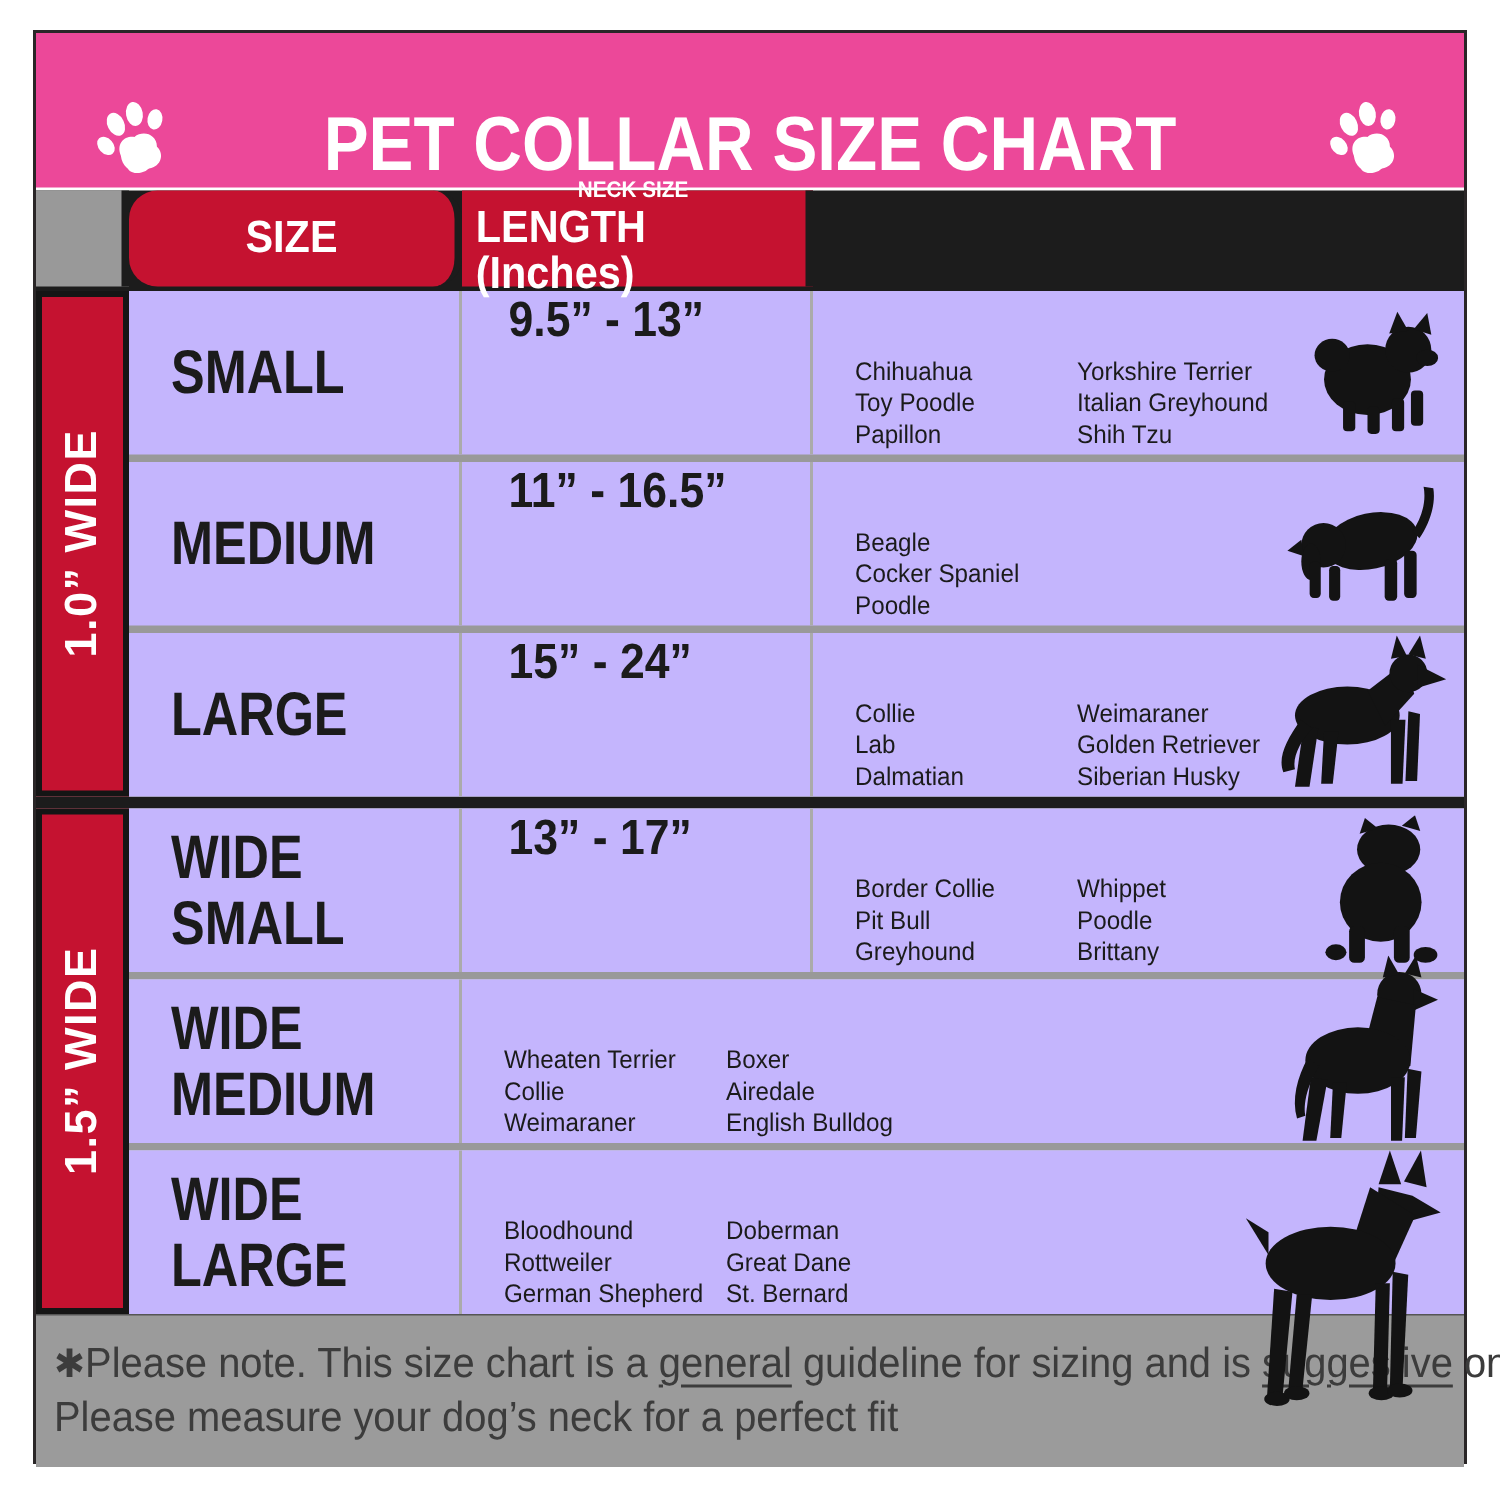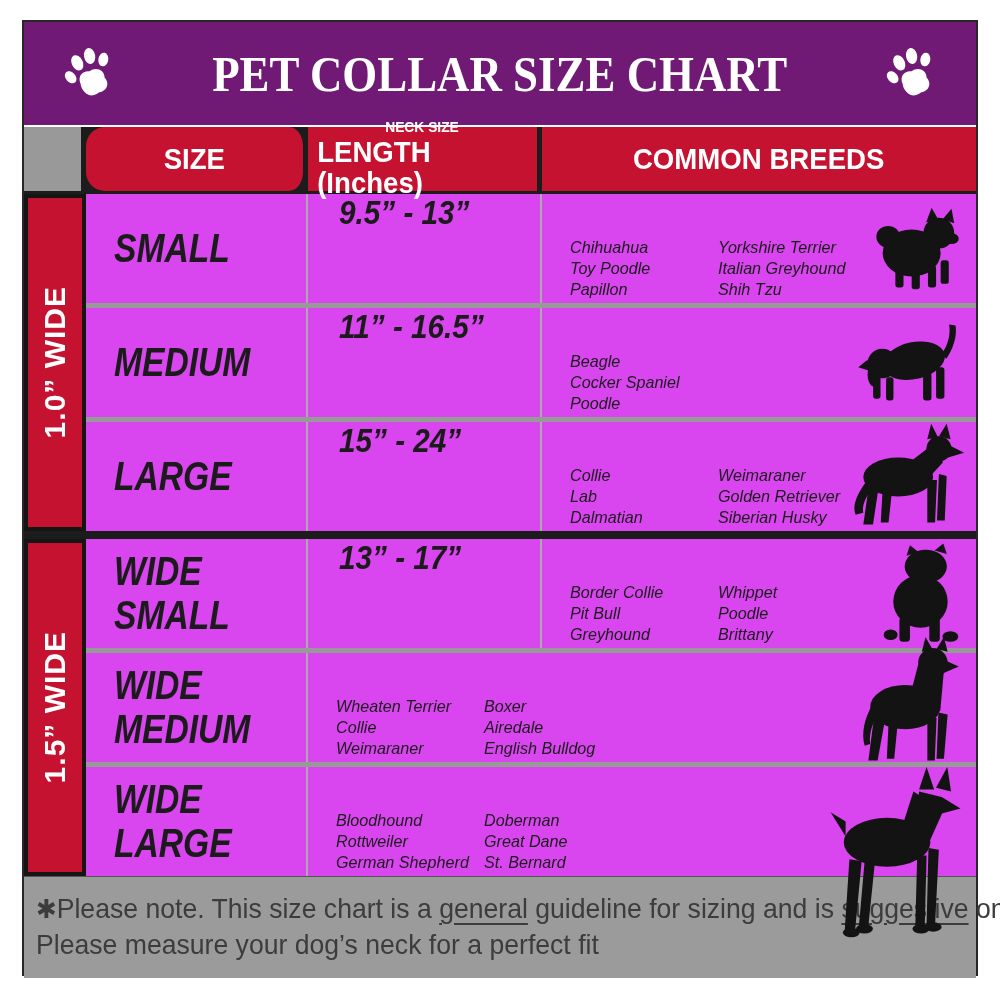--- a/index.html
+++ b/index.html
@@ -1,20 +1,20 @@
 <!DOCTYPE html>
 <html><head>
 <meta charset="utf-8">
 <style>
   html,body{margin:0;padding:0;background:#ffffff;}
   body{width:1000px;height:1000px;font-family:"Liberation Sans",sans-serif;-webkit-font-smoothing:antialiased;}
   .chart{position:relative;width:956px;height:956px;margin:20px auto 0 auto;border:2px solid #2a2627;box-sizing:border-box;background:#fff;}
 
   
-  .title-bar{height:103px;background:#701a75;display:flex;align-items:center;box-sizing:border-box;padding:0 34px;font-family:Liberation Serif, serif;}
+  .title-bar{height:103px;background:#ec4899;display:flex;align-items:flex-end;box-sizing:border-box;padding:0 34px;}
   .title-bar .paw{width:62px;height:62px;flex:0 0 auto;}
   .page-title{flex:1;text-align:center;color:#fff;font-size:51px;font-weight:700;letter-spacing:0px;}
   .page-title span{display:inline-block;transform:scaleX(.88);transform-origin:center;}
 
   
   .header-row{display:flex;height:67px;background:#1c1c1c;margin-top:2px;box-sizing:border-box;border-bottom:3px solid #1c1c1c;}
   .h-corner{width:62px;background:#999;border-right:5px solid #1c1c1c;box-sizing:border-box;}
   .h-cell{background:#c51230;color:#fff;display:flex;flex-direction:column;align-items:center;justify-content:center;box-sizing:border-box;}
   .h-size{width:222px;border-right:5px solid #1c1c1c;border-radius:19px;}
   .h-neck{width:234px;border-right:5px solid #1c1c1c;}
@@ -22,21 +22,21 @@
   .h-big{font-size:30px;font-weight:700;transform:scaleX(.92);line-height:1.05;}
   .h-small{font-size:15px;font-weight:700;transform:scaleX(.92);line-height:1.1;}
 
   
   .group{display:flex;}
   .side-bar{width:62px;flex:0 0 auto;background:#c51230;border:4px solid #151515;box-sizing:border-box;display:flex;align-items:center;justify-content:center;}
   .side-label{writing-mode:vertical-rl;transform:rotate(180deg);color:#fff;font-size:30px;font-weight:700;letter-spacing:1px;white-space:nowrap;}
   .rows{flex:1;display:flex;flex-direction:column;}
   .group-divider{height:8px;background:#1c1c1c;}
 
-  .row{display:flex;height:109px;box-sizing:border-box;background:#d946ef;font-style:italic;}
+  .row{display:flex;height:109px;box-sizing:border-box;background:#c4b5fd;}
   .row.sep{border-bottom:5px solid #999;height:114px;}
   .c-size{width:222px;flex:0 0 auto;border-right:2px solid #ababab;box-sizing:border-box;display:flex;align-items:center;padding-left:28px;}
   .size-label{font-size:41px;font-weight:700;color:#1b1b1b;white-space:pre-line;line-height:1.05;transform:scaleX(.82);transform-origin:left center;}
   .c-neck{width:234px;flex:0 0 auto;border-right:2px solid #ababab;box-sizing:border-box;display:flex;align-items:flex-start;padding-left:31px;}
   .range-label{font-size:33px;font-weight:600;color:#1b1b1b;transform:scaleX(.9);transform-origin:left center;white-space:nowrap;}
   .c-breeds{flex:1;position:relative;display:flex;align-items:center;padding-left:28px;box-sizing:border-box;}
   .breed-col{width:148px;flex:0 0 auto;margin-top:40px;}
   .breed-col.second{width:168px;}
   .breed-line{font-size:17px;line-height:21px;color:#1b1b1b;transform:scaleX(.95);transform-origin:left center;white-space:nowrap;}
 
@@ -85,23 +85,20 @@
   </div>
 
   <div class="header-row">
     <div class="h-corner"></div>
     <div class="h-cell h-size">
       <div class="h-big">SIZE</div>
     </div>
     <div class="h-cell h-neck">
       <div class="h-small">NECK SIZE</div>
       <div class="h-big">LENGTH (Inches)</div>
-    </div>
-    <div class="h-cell h-breeds">
-      <div class="h-big">COMMON BREEDS</div>
     </div>
   </div>
 
   <div class="group">
     <div class="side-bar">
       <div class="side-label">1.0” WIDE</div>
     </div>
     <div class="rows">
 
       <div class="row sep">

